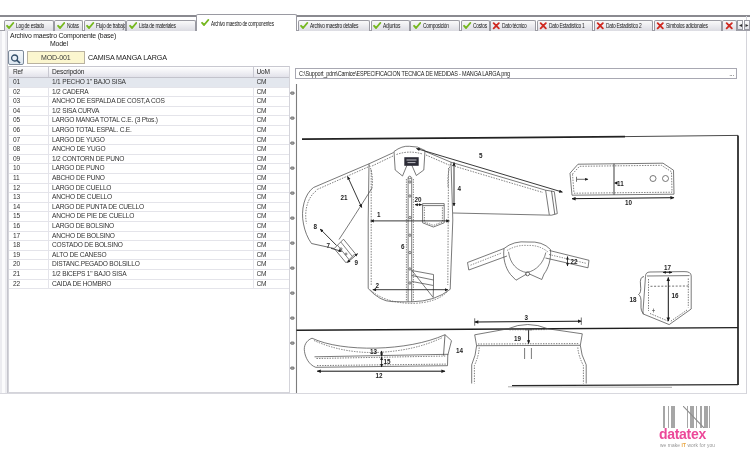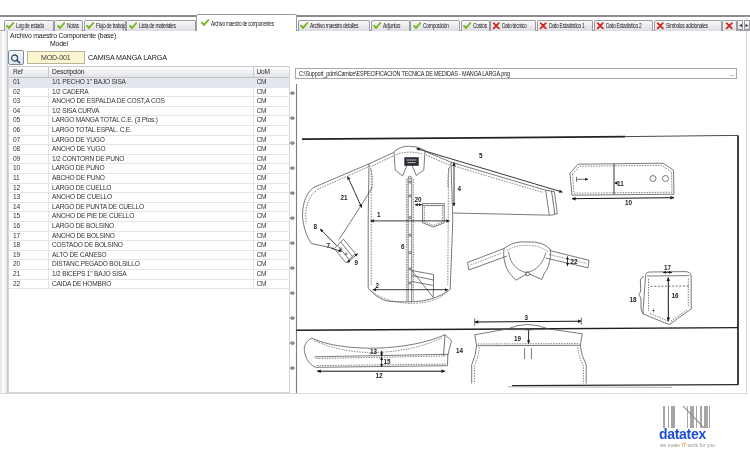--- a/index.html
+++ b/index.html
@@ -43,21 +43,21 @@
   font-size:6.4px; letter-spacing:-0.22px; color:#222; line-height:10px; padding-left:2.5px; white-space:nowrap; }
 #pathdots { position:absolute; right:2px; top:0; font-size:6.5px; color:#444; }
 #pathbar .pt { display:inline-block; transform:scaleX(0.86); transform-origin:0 50%; }
 #drawwrap { position:absolute; left:290px; top:80px; width:460px; height:315px; }
 #botline { position:absolute; left:0; top:393px; width:747px; height:1px; background:#d8d8de; }
 #rightline { position:absolute; left:746px; top:16px; width:1px; height:378px; background:#d4d4da; }
 #logo { position:absolute; left:659px; top:406px; width:58px; height:40px; }
 #lbars { position:absolute; left:4px; top:0; width:50px; height:21.5px; }
 .bar { position:absolute; top:0; height:21.5px; background:#a6a6a6; }
 #ldiag { position:absolute; left:24px; top:0; width:24px; height:22px; }
-#lname { position:absolute; left:0; top:20px; font-size:14px; font-weight:bold; color:#1d4ed8; letter-spacing:-0.3px; }
+#lname { position:absolute; left:0; top:20px; font-size:14px; font-weight:bold; color:#ec4899; letter-spacing:-0.3px; }
 #lslogan { position:absolute; left:1px; top:36.5px; font-size:4.8px; color:#949494; letter-spacing:0.12px; white-space:nowrap; }
 #lslogan b { color:#e8a33d; }
 </style></head>
 <body>
 <div id="page">
   <div id="topline"></div>
   <div id="striplinebot"></div>
   <div id="tabstrip">
 <div class="tab" style="left:3.5px;width:50px;">
         <svg class="ti" viewBox="0 0 10 9">

